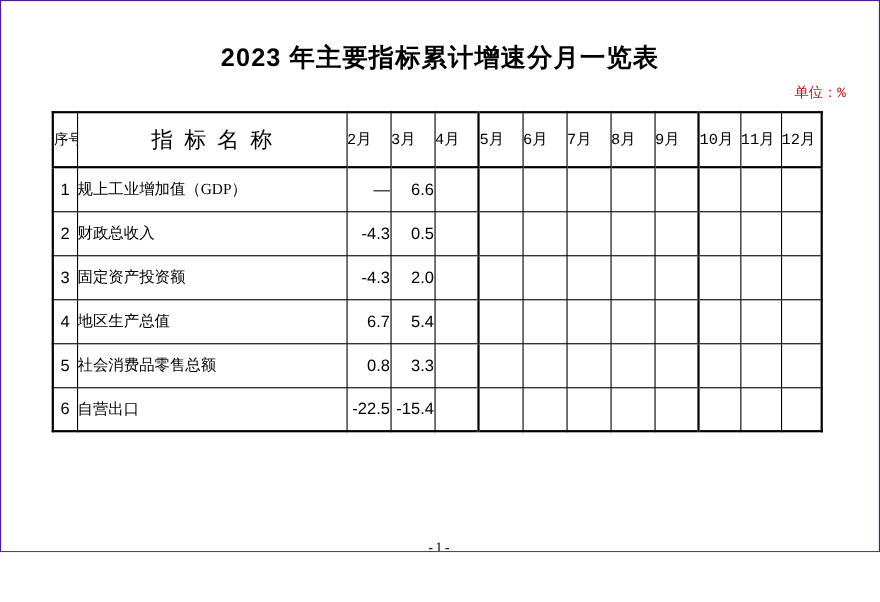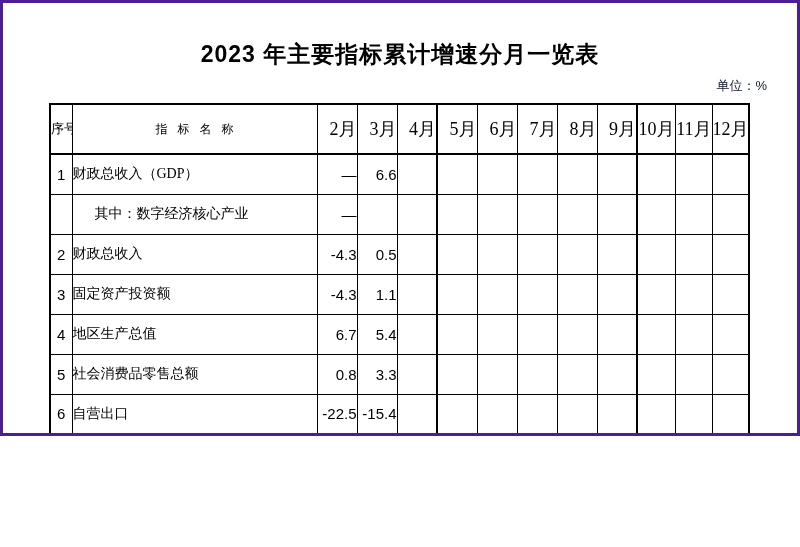--- a/index.html
+++ b/index.html
@@ -1,40 +1,40 @@
 <!DOCTYPE html>
 <html><head>
 <meta charset="utf-8">
 <style>
   html,body{margin:0;padding:0;background:#fff;}
   .page{
     position:relative;
-    width:800px;height:436px;
+    width:800px;height:502px;
     background:#fff;
-    border:3px solid #4c1d95;
+    border:1px solid #4c1d95;
     box-sizing:border-box;
     overflow:hidden;
     color:#000;
   }
   .title{
     position:absolute;
     top:36px;left:0;right:0;
     text-align:center;
     font-family:"Liberation Sans","DejaVu Sans",sans-serif;
     font-weight:bold;
     font-size:23px;
     letter-spacing:1px;
     color:#000;
   }
   .unit-label{
     position:absolute;
     top:74px;right:30px;
-    font-family:Liberation Sans, sans-serif;
+    font-family:Liberation Mono, monospace;
     font-size:13px;
-    color:#0f172a;
+    color:#b91c1c;
   }
   table.indicators{
     position:absolute;
     left:46px;top:100px;
     width:699px;
     border-collapse:collapse;
     table-layout:fixed;
     border:2px solid #000;
   }
   table.indicators th,
@@ -62,29 +62,29 @@
   .index-th{
     font-family:"Liberation Serif","DejaVu Serif",serif;
     font-size:13px;
     line-height:1.15;
     text-align:left;
     word-break:break-all;
     padding:0 2px;
   }
   .name-th{
     font-family:"Liberation Serif","DejaVu Serif",serif;
-    font-size:12px;
+    font-size:20px;
     text-align:center;
     letter-spacing:10px;
     text-indent:10px;
   }
   .month-th{
-    font-family:Liberation Serif, serif;
-    font-size:18px;
-    text-align:right;
+    font-family:Liberation Mono, monospace;
+    font-size:14px;
+    text-align:left;
   }
   .no-cell{
     font-family:"Liberation Sans","DejaVu Sans",sans-serif;
     font-size:15px;
     text-align:center;
   }
   .name-cell{
     font-family:"Liberation Serif","DejaVu Serif",serif;
     font-size:14px;
     text-align:left;
@@ -147,38 +147,23 @@
           <th class="month-th">9月</th>
           <th class="month-th">10月</th>
           <th class="month-th">11月</th>
           <th class="month-th">12月</th>
         </tr>
     </thead>
     <tbody>
 
     <tr>
           <td class="no-cell">1</td>
-          <td class="name-cell">财政总收入（GDP）</td>
+          <td class="name-cell">规上工业增加值（GDP）</td>
           <td class="val-cell">—</td>
           <td class="val-cell">6.6</td>
-          <td class="val-cell"></td>
-          <td class="val-cell"></td>
-          <td class="val-cell"></td>
-          <td class="val-cell"></td>
-          <td class="val-cell"></td>
-          <td class="val-cell"></td>
-          <td class="val-cell"></td>
-          <td class="val-cell"></td>
-          <td class="val-cell"></td>
-        </tr>
-        <tr>
-          <td class="no-cell"></td>
-          <td class="name-cell indent">其中：数字经济核心产业</td>
-          <td class="val-cell">—</td>
-          <td class="val-cell"></td>
           <td class="val-cell"></td>
           <td class="val-cell"></td>
           <td class="val-cell"></td>
           <td class="val-cell"></td>
           <td class="val-cell"></td>
           <td class="val-cell"></td>
           <td class="val-cell"></td>
           <td class="val-cell"></td>
           <td class="val-cell"></td>
         </tr>
@@ -194,21 +179,21 @@
           <td class="val-cell"></td>
           <td class="val-cell"></td>
           <td class="val-cell"></td>
           <td class="val-cell"></td>
           <td class="val-cell"></td>
         </tr>
         <tr>
           <td class="no-cell">3</td>
           <td class="name-cell">固定资产投资额</td>
           <td class="val-cell">-4.3</td>
-          <td class="val-cell">1.1</td>
+          <td class="val-cell">2.0</td>
           <td class="val-cell"></td>
           <td class="val-cell"></td>
           <td class="val-cell"></td>
           <td class="val-cell"></td>
           <td class="val-cell"></td>
           <td class="val-cell"></td>
           <td class="val-cell"></td>
           <td class="val-cell"></td>
           <td class="val-cell"></td>
         </tr>

